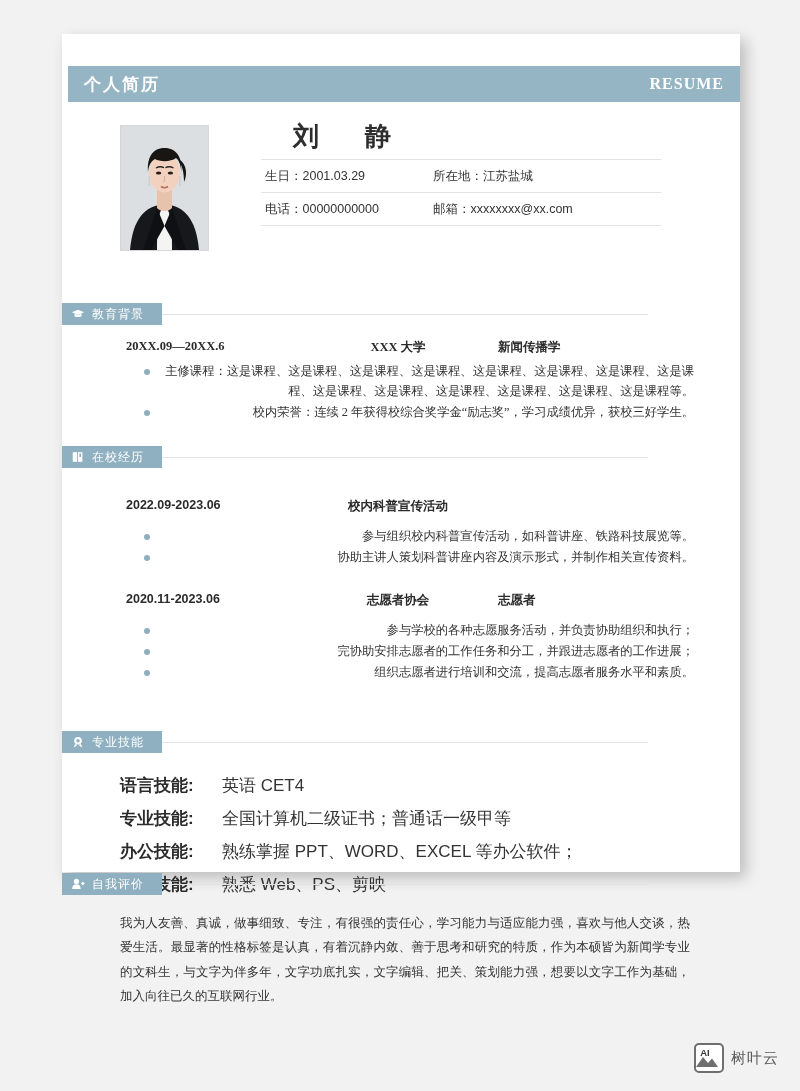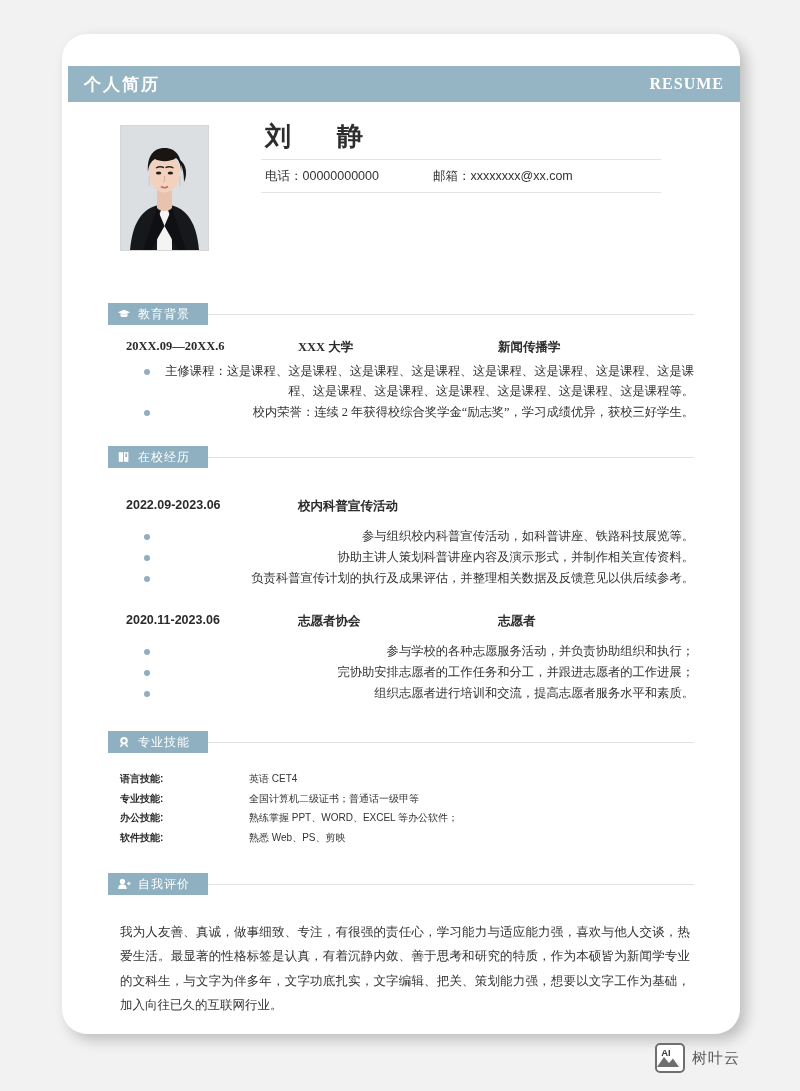--- a/index.html
+++ b/index.html
@@ -14,24 +14,23 @@
     overflow: hidden;
     position: relative;
   }
 
   
   .page {
     position: absolute;
     left: 62px;
     top: 34px;
     width: 678px;
-    height: 1000px;
+    height: 838px;
     background: #ffffff;
     box-shadow: 6px 6px 14px rgba(0,0,0,0.22);
-    border-radius: 25px;
   }
 
   
   .titlebar {
     position: absolute;
     left: 6px;
     top: 32px;
     width: 672px;
     height: 36px;
     background: #96b5c4;
@@ -81,20 +80,21 @@
     margin-left: 52px;
     width: 400px;
   }
   .name {
     font-size: 26px;
     font-weight: bold;
     color: #2d2d2d;
     letter-spacing: 10px;
     line-height: 1.1;
     padding: 2px 0 8px 4px;
+    margin-left: 28px;
   }
   .info-row {
     border-top: 1px solid #e3e3e3;
     padding: 8px 0 7px 4px;
     font-size: 12.5px;
     color: #333333;
     display: flex;
   }
   .info-row .cell-a { width: 168px; flex: none; }
   .info-row .cell-b { flex: 1; }
@@ -103,21 +103,20 @@
 
   
   .section {
     position: absolute;
     left: 0;
     width: 678px;
   }
   .sec-head {
     display: flex;
     align-items: center;
-    margin-left: 46px;
     width: 586px;
   }
   .sec-tag {
     background: #8fb0c0;
     height: 22px;
     min-width: 100px;
     display: flex;
     align-items: center;
     padding: 0 14px 0 9px;
     box-sizing: border-box;
@@ -150,21 +149,21 @@
     box-sizing: border-box;
   }
   .entry-head {
     display: flex;
     font-size: 12.5px;
     font-weight: bold;
     color: #2b2b2b;
     padding: 2px 0 3px 0;
   }
   .entry-head .c1 { width: 190px; flex: none; padding-left: 18px; box-sizing: border-box; }
-  .entry-head .c2 { width: 200px; flex: none; text-align: left; }
+  .entry-head .c2 { width: 200px; flex: none; text-align: center; }
   .entry-head .c3 { flex: 1; text-align: left; }
 
   ul.bullets {
     list-style: none;
     margin: 3px 0 0 0;
     padding: 0 0 0 36px;
     text-align: right;
   }
   ul.bullets li {
     position: relative;
@@ -181,24 +180,23 @@
     top: 7px;
     width: 6px;
     height: 6px;
     border-radius: 50%;
     background: #91aec0;
   }
 
   
   .skill-row {
     display: flex;
-    font-size: 10px;
+    font-size: 17px;
     line-height: 1.95;
     padding-left: 12px;
-    gap: 27px;
   }
   .skill-key {
     width: 92px;
     flex: none;
     font-weight: bold;
     color: #2b2b2b;
   }
   .skill-val {
     color: #333333;
     padding-left: 10px;
@@ -210,21 +208,21 @@
     color: #333333;
     line-height: 1.95;
     text-align: justify;
     padding-left: 12px;
     padding-right: 4px;
   }
 
   
   .watermark {
     position: absolute;
-    left: 655px;
+    left: 694px;
     top: 1043px;
     display: flex;
     align-items: center;
     justify-content: flex-end;
   }
   .wm-badge {
     width: 26px;
     height: 26px;
     border: 2px solid #6f6f6f;
     border-radius: 5px;
@@ -282,20 +280,24 @@
 
         <path d="M43.5 50 l0 5 l-1.6 1.4" stroke="#d8ab93" stroke-width="1" fill="none"></path>
         <path d="M40 60.5 q3.5 2.4 7 0" stroke="#b8705f" stroke-width="1.6" fill="none"></path>
       </svg>
     </div>
 
     <div class="info">
       <div class="name">刘　静</div>
       <div class="info-rows">
         <div class="info-row">
+          <span class="cell-a"><span>生日：</span><span>2001.03.29</span></span>
+          <span class="cell-b"><span>所在地：</span><span>江苏盐城</span></span>
+        </div>
+        <div class="info-row">
           <span class="cell-a"><span>电话：</span><span>00000000000</span></span>
           <span class="cell-b"><span>邮箱：</span><span>xxxxxxxx@xx.com</span></span>
         </div>
       </div>
     </div>
   </div>
 
   <div class="section" style="top:269px;">
     <div class="sec-head">
       <div class="sec-tag">
@@ -335,21 +337,20 @@
 
     <div class="sec-body" style="margin-top:28px;">
       <div class="entry-head">
         <span class="c1">2022.09-2023.06</span>
         <span class="c2">校内科普宣传活动</span>
         <span class="c3"></span>
       </div>
       <ul class="bullets" style="margin-top:9px;">
         <li>参与组织校内科普宣传活动，如科普讲座、铁路科技展览等。</li>
         <li>协助主讲人策划科普讲座内容及演示形式，并制作相关宣传资料。</li>
-        <li>负责科普宣传计划的执行及成果评估，并整理相关数据及反馈意见以供后续参考。</li>
       </ul>
     </div>
 
     <div class="sec-body" style="margin-top:22px;">
       <div class="entry-head">
         <span class="c1">2020.11-2023.06</span>
         <span class="c2">志愿者协会</span>
         <span class="c3">志愿者</span>
       </div>
       <ul class="bullets" style="margin-top:9px;">
@@ -399,21 +400,21 @@
         <svg class="sec-icon" viewBox="0 0 16 16">
           <circle cx="6.2" cy="5" r="3" fill="#ffffff"></circle>
           <path d="M1.3 13.6 C1.3 9.9 3.6 8.4 6.2 8.4 C8.8 8.4 11.1 9.9 11.1 13.6 Z" fill="#ffffff"></path>
           <rect x="11.6" y="6.7" width="3.9" height="1.5" fill="#ffffff"></rect>
           <rect x="12.8" y="5.5" width="1.5" height="3.9" fill="#ffffff"></rect>
         </svg>
         <span class="sec-label">自我评价</span>
       </div>
       <div class="sec-rule"></div>
     </div>
-    <div class="sec-body" style="margin-top:25px;font-family:Liberation Serif, serif;">
+    <div class="sec-body" style="margin-top:16px;font-family:Liberation Serif, serif;">
       <p class="summary" style="margin:0;">我为人友善、真诚，做事细致、专注，有很强的责任心，学习能力与适应能力强，喜欢与他人交谈，热爱生活。最显著的性格标签是认真，有着沉静内敛、善于思考和研究的特质，作为本硕皆为新闻学专业的文科生，与文字为伴多年，文字功底扎实，文字编辑、把关、策划能力强，想要以文字工作为基础，加入向往已久的互联网行业。</p>
     </div>
   </div>
 
 </div>
 
 <div class="watermark">
   <div class="wm-badge">
     <svg width="22" height="22" viewBox="0 0 22 22">
       <path d="M0 22 L7 12 L12 18 L16 13.5 L22 22 Z" fill="#6f6f6f"></path>

